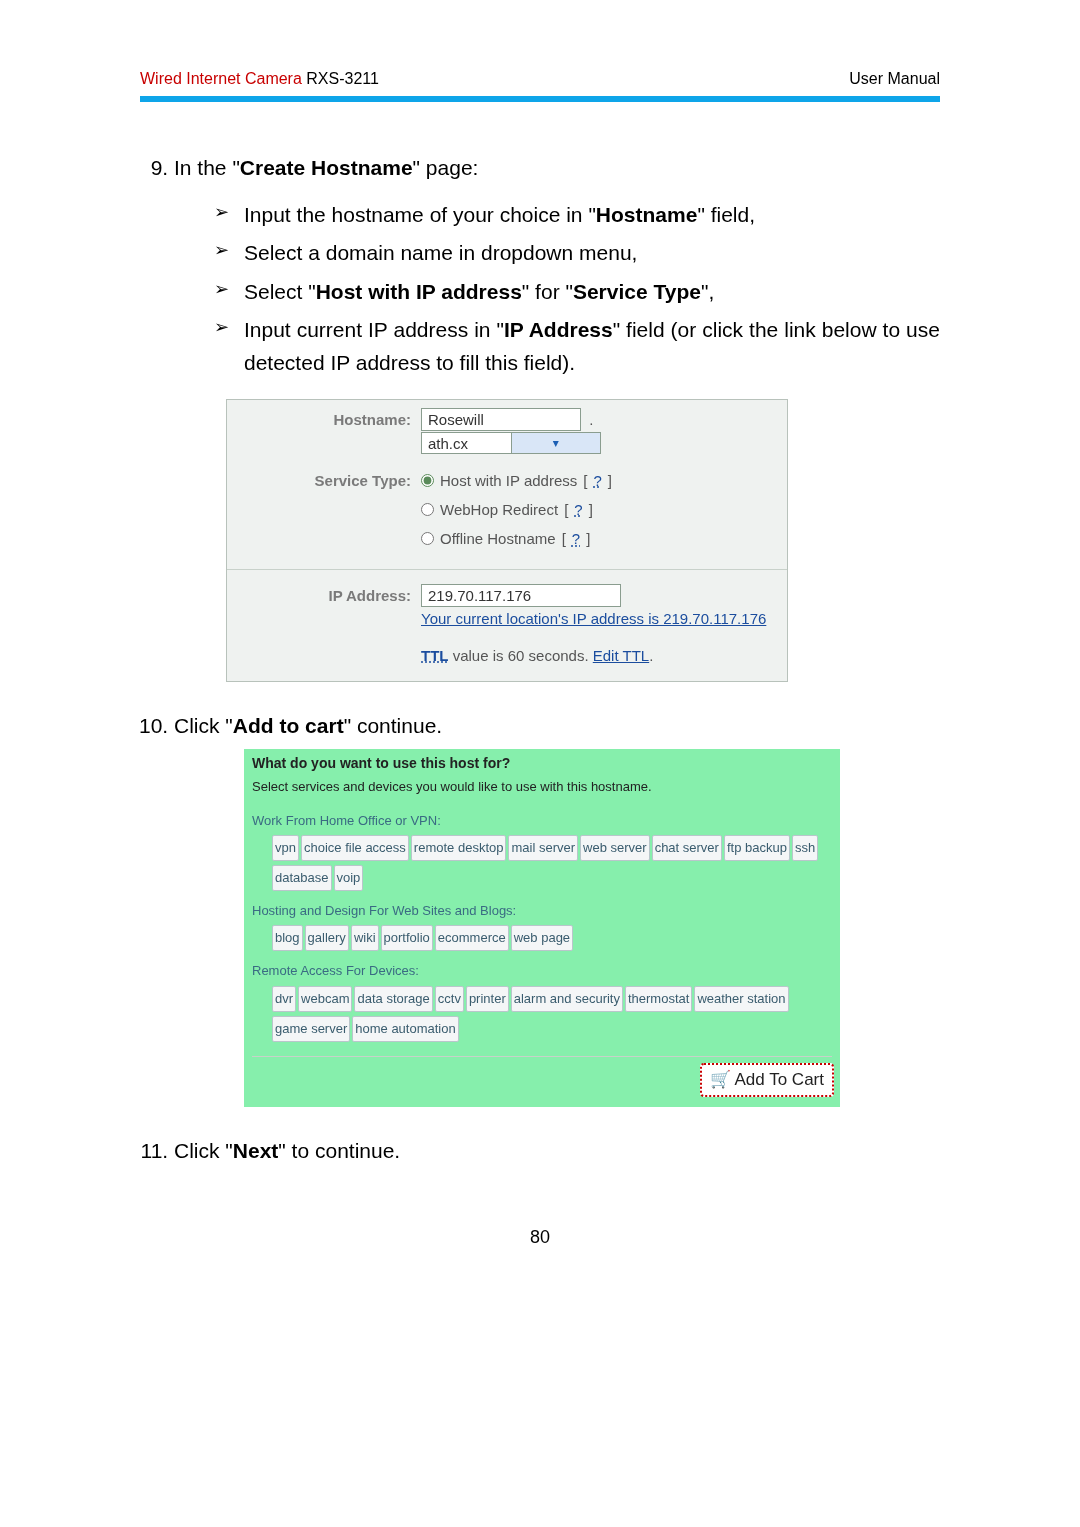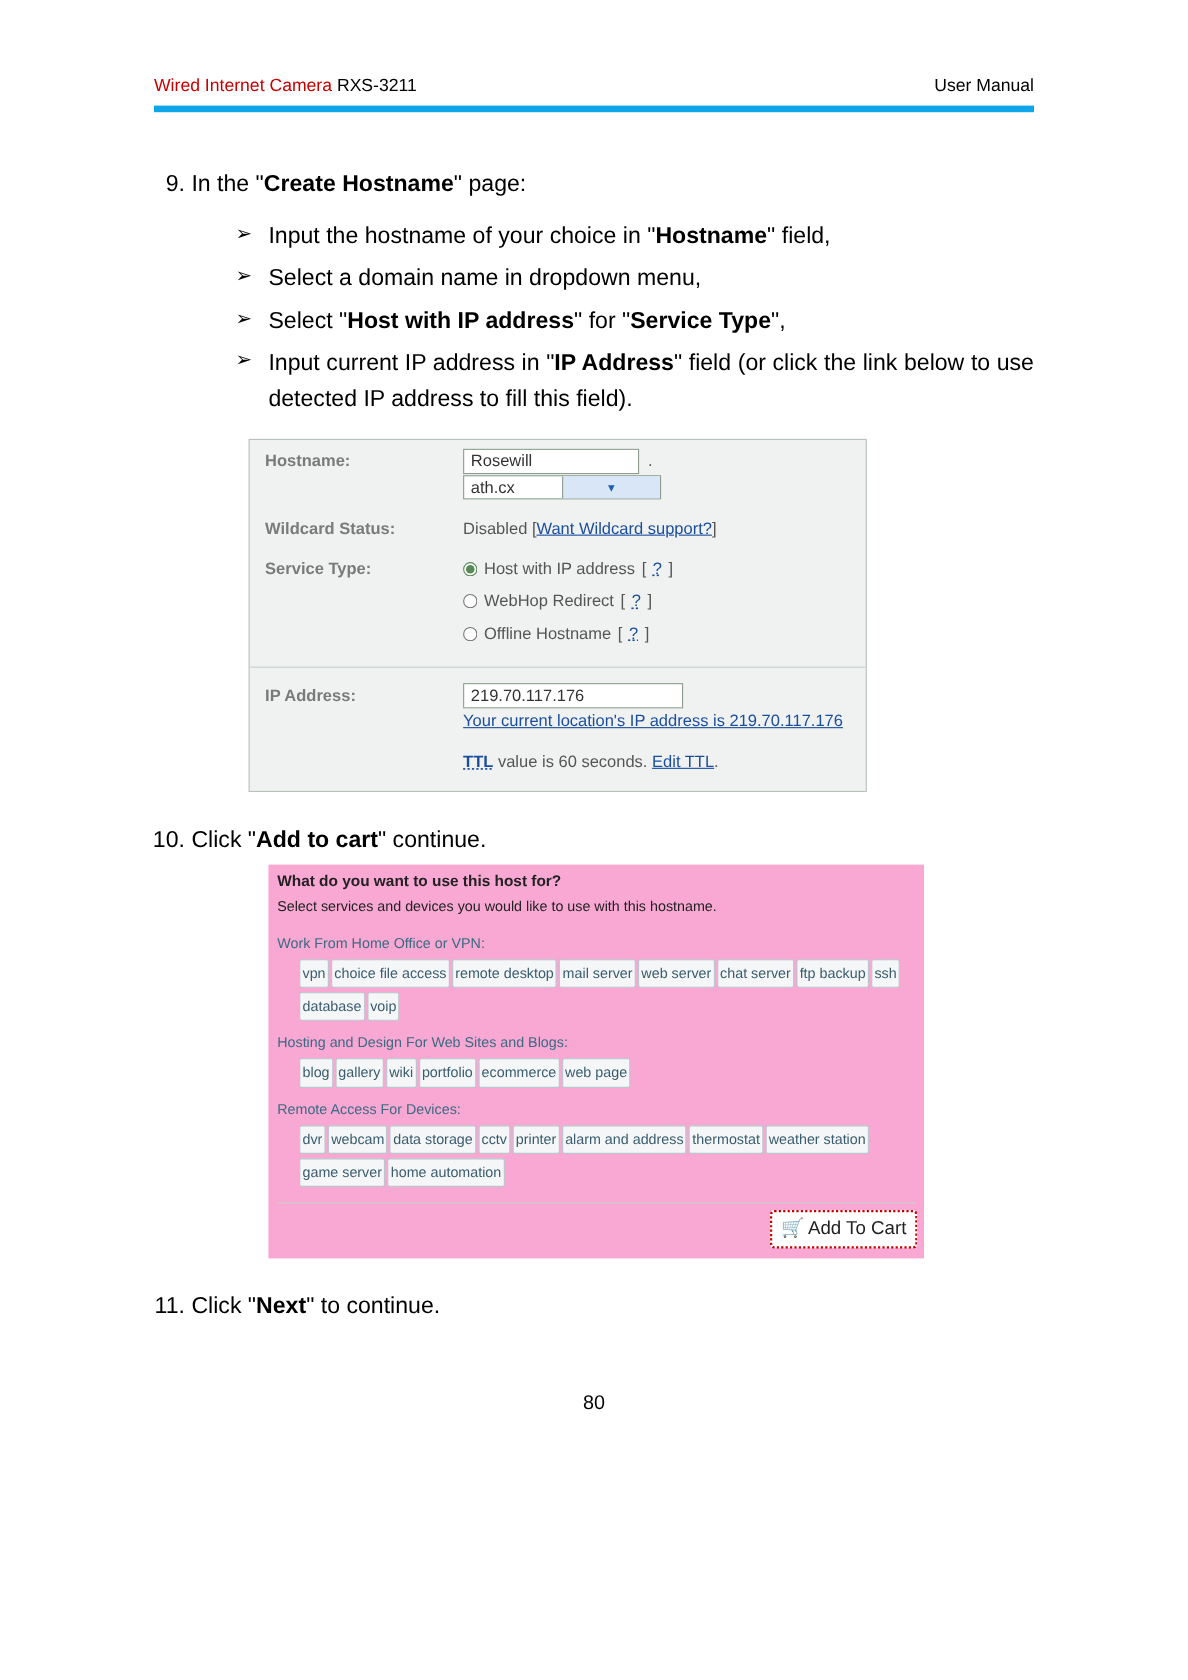--- a/index.html
+++ b/index.html
@@ -58,21 +58,21 @@
   .shot {
     margin: 6px 0 20px 52px;
     width: 560px;
     border: 1px solid #b8c2bb;
     background: #eff2f0;
     font-family: Verdana, Arial, sans-serif;
     font-size: 15px;
     color: #555;
   }
   .shot .row { display: flex; padding: 8px 14px 6px 14px; }
-  .shot .lab { width: 170px; padding-right: 10px; font-weight: bold; color: #7a7a7a; }
+  .shot .lab { width: 170px; text-align: right; padding-right: 10px; font-weight: bold; color: #7a7a7a; }
   .shot .val { flex: 1; color: #555; }
   .shot input[type="text"] {
     border: 1px solid #8a9d8f;
     background: #fff;
     font-size: 15px;
     padding: 2px 6px;
     font-family: inherit;
     color: #333;
     box-sizing: border-box;
   }
@@ -96,21 +96,21 @@
   .shot .radio { display:flex; align-items:center; gap:6px; margin-bottom:6px; color:#555;}
   .shot .radio input { margin:0; accent-color:#5a8a5a;}
   .shot .divider { border-top:1px solid #c8d1ca; margin:6px 0; }
   .shot .ip-input { width:200px; }
   .shot .ip-block { padding-bottom:14px; }
 
   
   .shot2 {
     margin: 6px 0 16px 70px;
     width: 580px;
-    background: #f9a8d4;
+    background: #86efac;
     font-family: Verdana, Arial, sans-serif;
     font-size: 13px;
     color: #3a5c6e;
     padding: 4px 8px 0 8px;
     position: relative;
   }
   .shot2 h4 { margin:0 0 2px 0; font-size:14px; color:#222; font-weight:bold; }
   .shot2 .subtext { font-size:13px; color:#222; margin-bottom:14px; }
   .shot2 .cat-label { color:#3a6b83; font-size:13px; margin:6px 0 4px 0; }
   .shot2 .tags { padding-left:20px; margin-bottom:6px; }
@@ -164,26 +164,20 @@
             <div class="val">
               <input type="text" class="hostname-input" value="Rosewill" style="">
               <span style="padding:0 4px;">.</span>
               <span class="domain-select">
                 <span>ath.cx</span>
                 <span class="arrow">▾</span>
               </span>
             </div>
           </div>
           <div class="row">
-            <div class="lab">Wildcard Status:</div>
-            <div class="val">
-              <span>Disabled [</span><span class="lnk">Want Wildcard support?</span><span>]</span>
-            </div>
-          </div>
-          <div class="row">
             <div class="lab">Service Type:</div>
             <div class="val">
               <div class="radio"><input type="radio" checked="" style=""><span>Host with IP address</span> [<span class="lnk dotted">?</span>]</div>
               <div class="radio"><input type="radio" style=""><span>WebHop Redirect</span> [<span class="lnk dotted">?</span>]</div>
               <div class="radio"><input type="radio" style=""><span>Offline Hostname</span> [<span class="lnk dotted">?</span>]</div>
             </div>
           </div>
           <div class="divider"></div>
           <div class="row ip-block">
             <div class="lab">IP Address:</div>
@@ -203,21 +197,21 @@
 
         <div class="shot2">
           <h4>What do you want to use this host for?</h4>
           <div class="subtext">Select services and devices you would like to use with this hostname.</div>
           <div id="groups">
               <div class="cat-label">Work From Home Office or VPN:</div>
               <div class="tags"><span class="tag">vpn</span><span class="tag">choice file access</span><span class="tag">remote desktop</span><span class="tag">mail server</span><span class="tag">web server</span><span class="tag">chat server</span><span class="tag">ftp backup</span><span class="tag">ssh</span><span class="tag">database</span><span class="tag">voip</span></div>
               <div class="cat-label">Hosting and Design For Web Sites and Blogs:</div>
               <div class="tags"><span class="tag">blog</span><span class="tag">gallery</span><span class="tag">wiki</span><span class="tag">portfolio</span><span class="tag">ecommerce</span><span class="tag">web page</span></div>
               <div class="cat-label">Remote Access For Devices:</div>
-              <div class="tags"><span class="tag">dvr</span><span class="tag">webcam</span><span class="tag">data storage</span><span class="tag">cctv</span><span class="tag">printer</span><span class="tag">alarm and address</span><span class="tag">thermostat</span><span class="tag">weather station</span><span class="tag">game server</span><span class="tag">home automation</span></div>
+              <div class="tags"><span class="tag">dvr</span><span class="tag">webcam</span><span class="tag">data storage</span><span class="tag">cctv</span><span class="tag">printer</span><span class="tag">alarm and security</span><span class="tag">thermostat</span><span class="tag">weather station</span><span class="tag">game server</span><span class="tag">home automation</span></div>
             </div>
           <div class="footer-line">
             <span class="cart-btn">
               <span style="display:inline-block;vertical-align:middle;margin-right:3px;">🛒</span><span>Add To Cart</span>
             </span>
           </div>
         </div>
       </li>
 
       <li>

